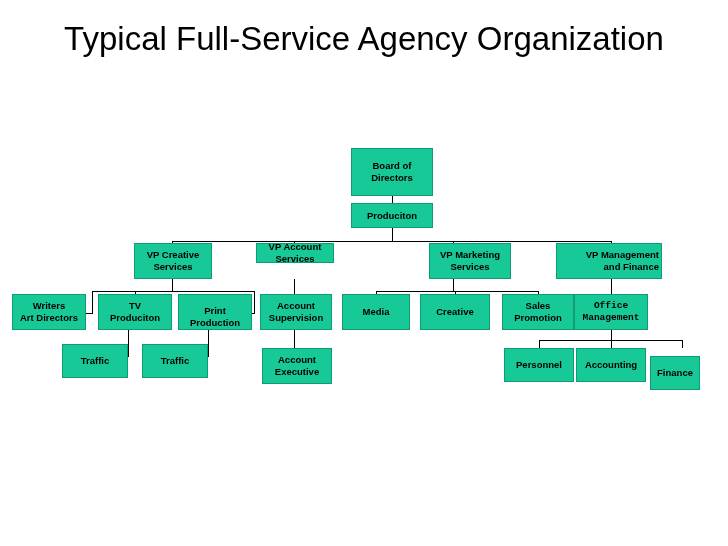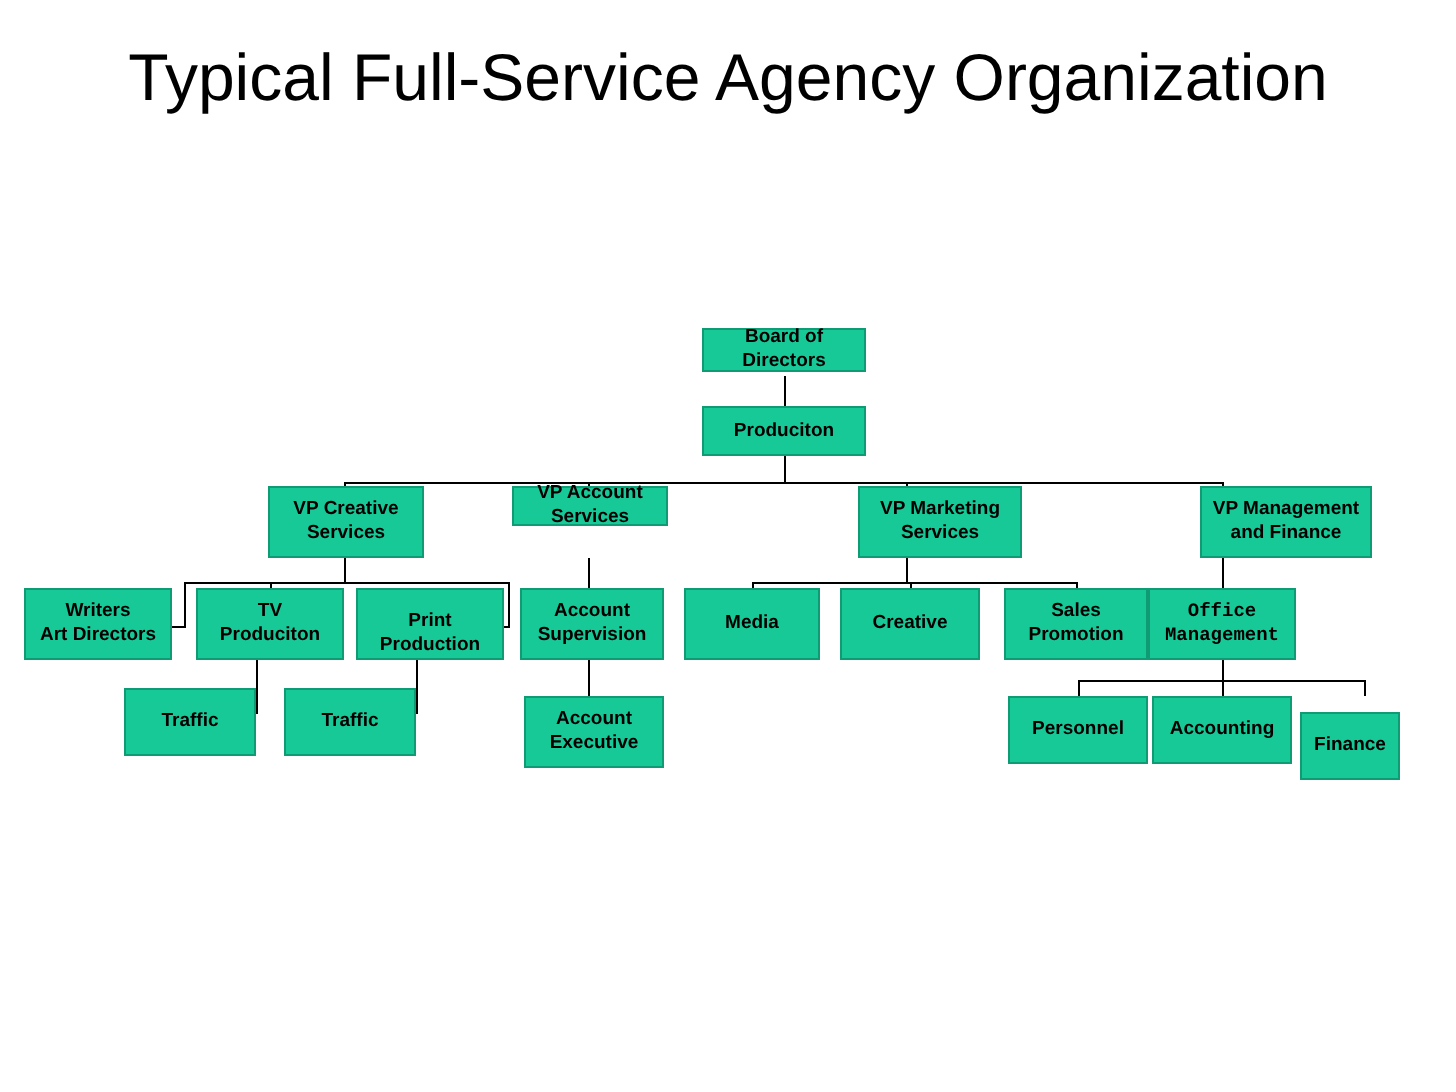--- a/index.html
+++ b/index.html
@@ -114,21 +114,21 @@
     <div class="line vline" style="left:538px; top:291px; height:4px;"></div>
 
     <div class="line vline" style="left:611px; top:279px; height:15px;"></div>
 
     <div class="line vline" style="left:611px; top:330px; height:10px;"></div>
     <div class="line hline" style="left:539px; top:340px; width:144px;"></div>
     <div class="line vline" style="left:539px; top:340px; height:8px;"></div>
     <div class="line vline" style="left:611px; top:340px; height:8px;"></div>
     <div class="line vline" style="left:682px; top:340px; height:8px;"></div>
 
-    <div class="node" style="left:351px; top:164px; width:82px; height:22px;">
+    <div class="node" style="left:351px; top:148px; width:82px; height:48px;">
       <span>Board of
 Directors</span>
     </div>
 
     <div class="node" style="left:351px; top:203px; width:82px; height:25px;">
       <span>Produciton</span>
     </div>
 
     <div class="node" style="left:134px; top:243px; width:78px; height:36px;">
       <span>VP Creative
@@ -138,21 +138,21 @@
     <div class="node" style="left:256px; top:243px; width:78px; height:20px;">
       <span>VP Account
 Services</span>
     </div>
 
     <div class="node" style="left:429px; top:243px; width:82px; height:36px;">
       <span>VP Marketing
 Services</span>
     </div>
 
-    <div class="node" style="left:600px; top:243px; width:86px; height:36px;">
+    <div class="node" style="left:556px; top:243px; width:106px; height:36px;text-align:right;">
       <span>VP Management
 and Finance</span>
     </div>
 
     <div class="node" style="left:12px; top:294px; width:74px; height:36px;">
       <span>Writers
 Art Directors</span>
     </div>
 
     <div class="node" style="left:98px; top:294px; width:74px; height:36px;">

